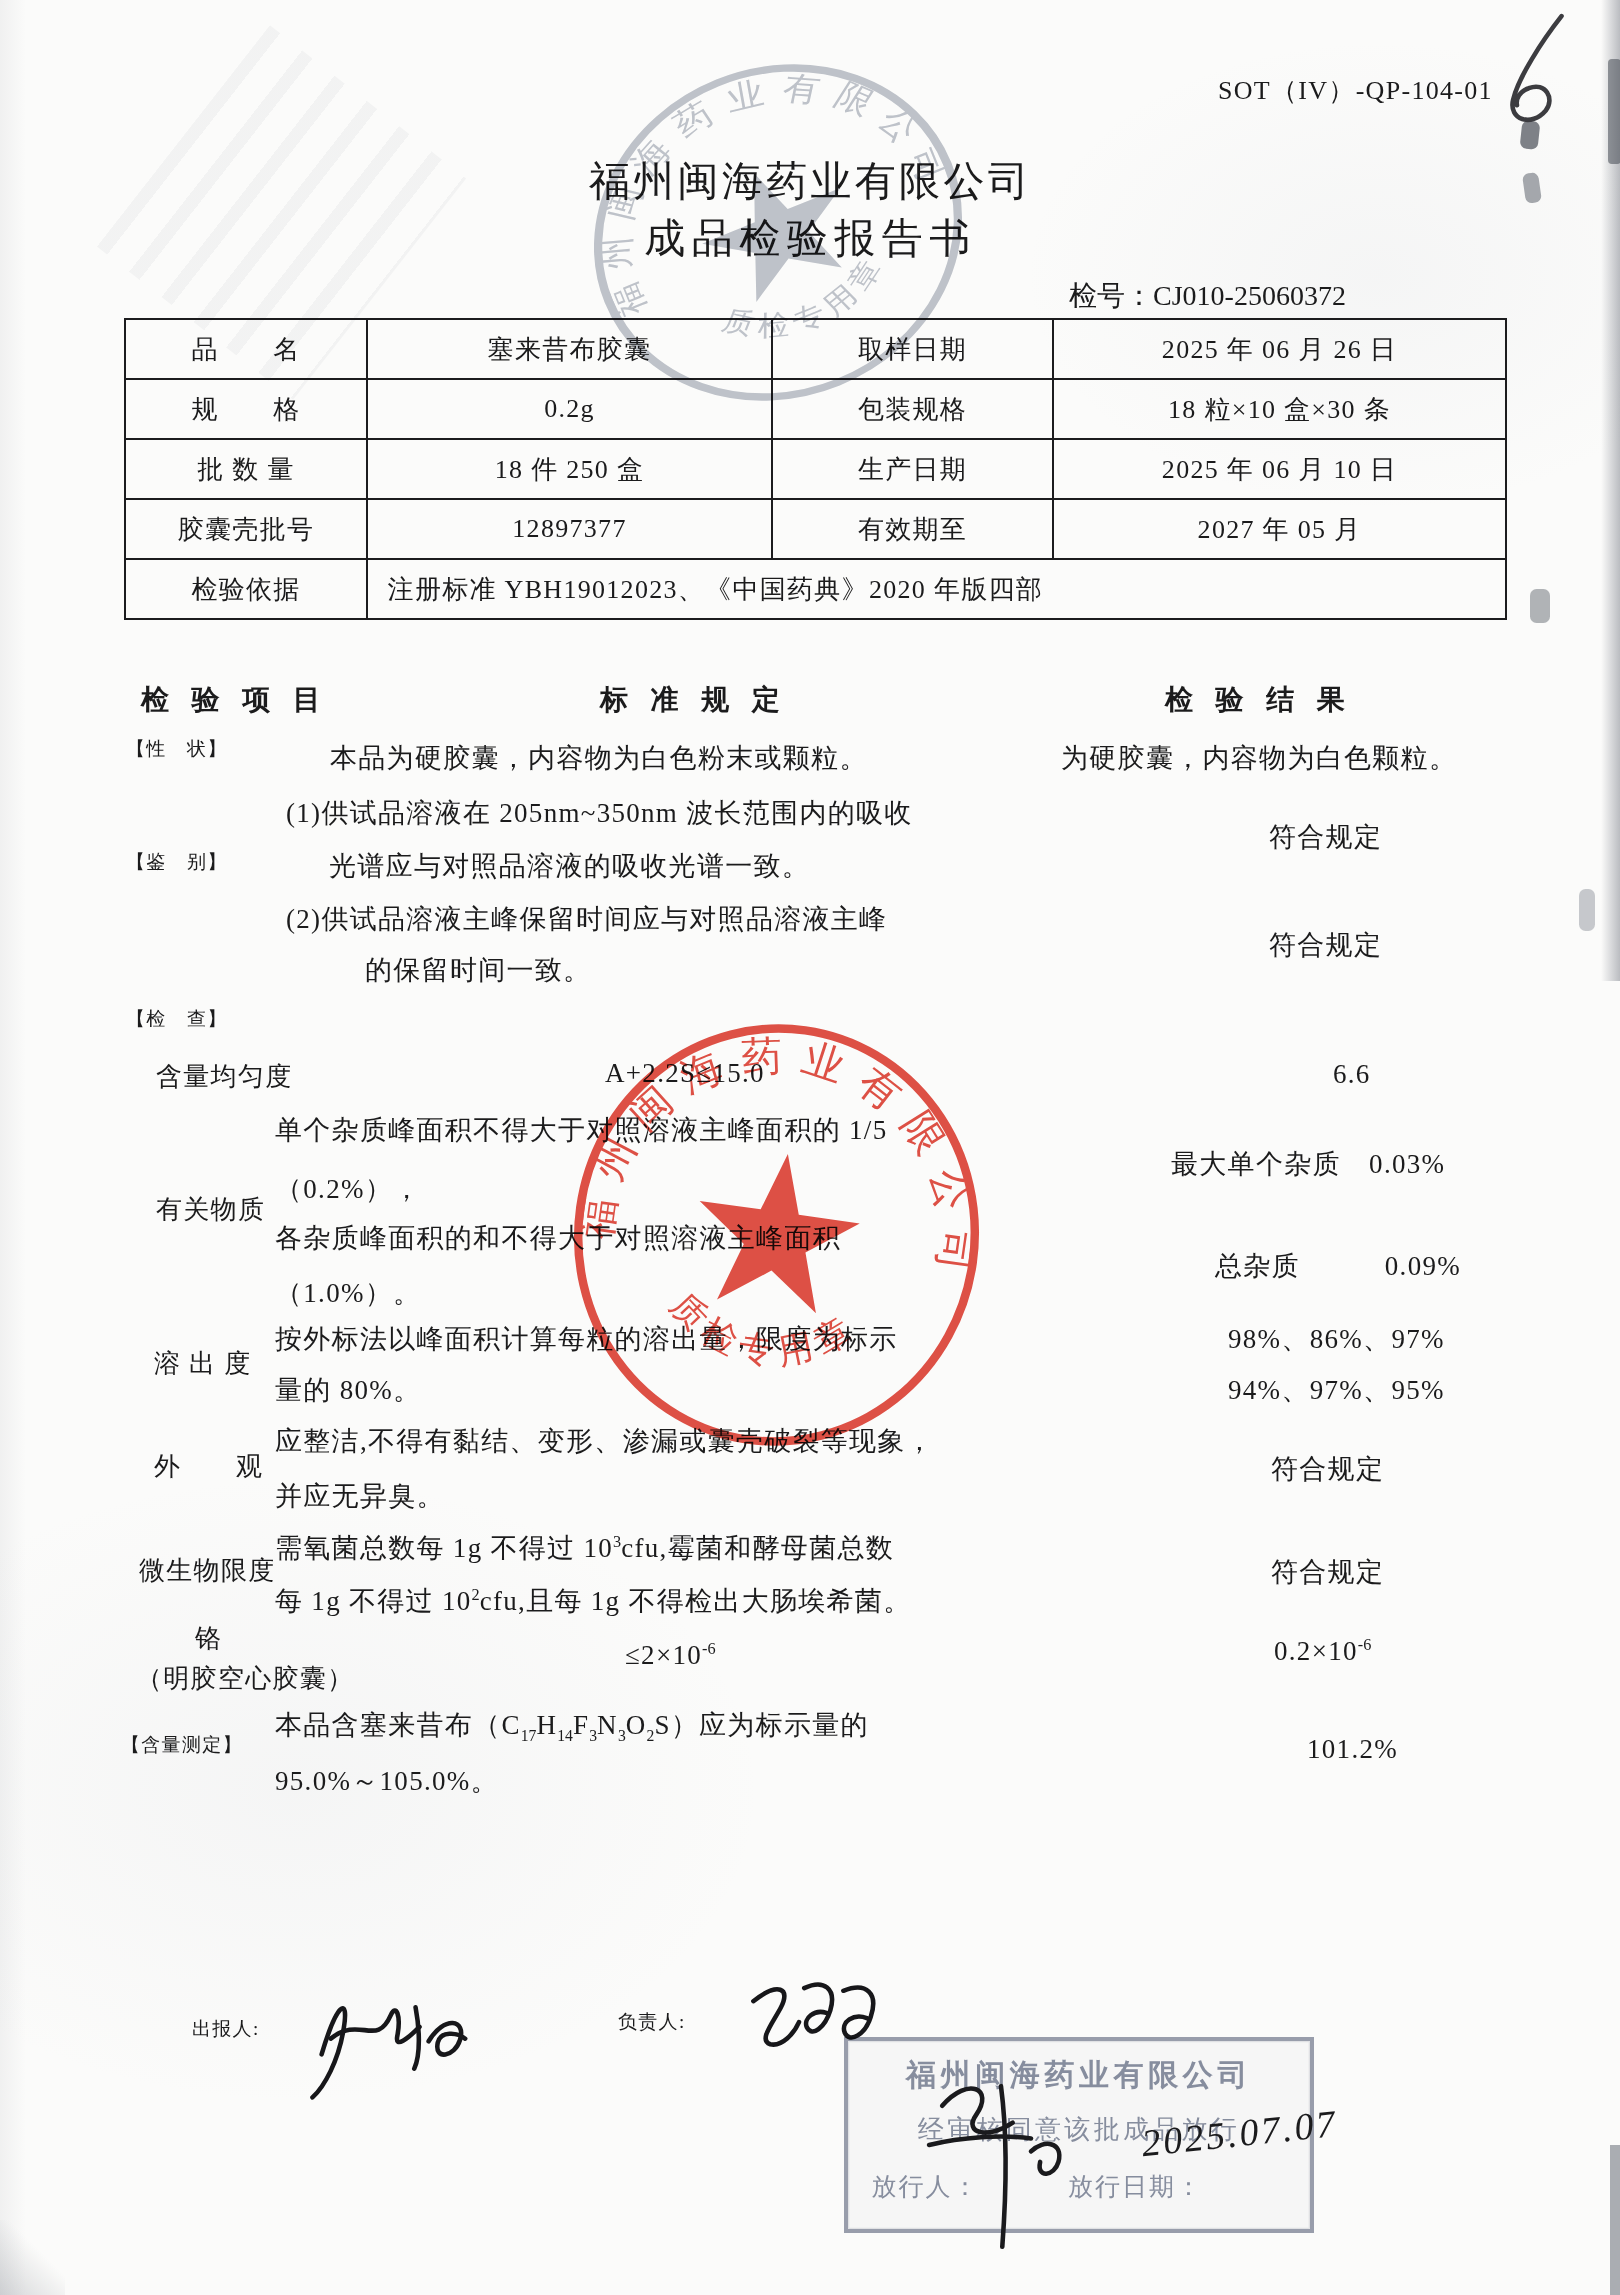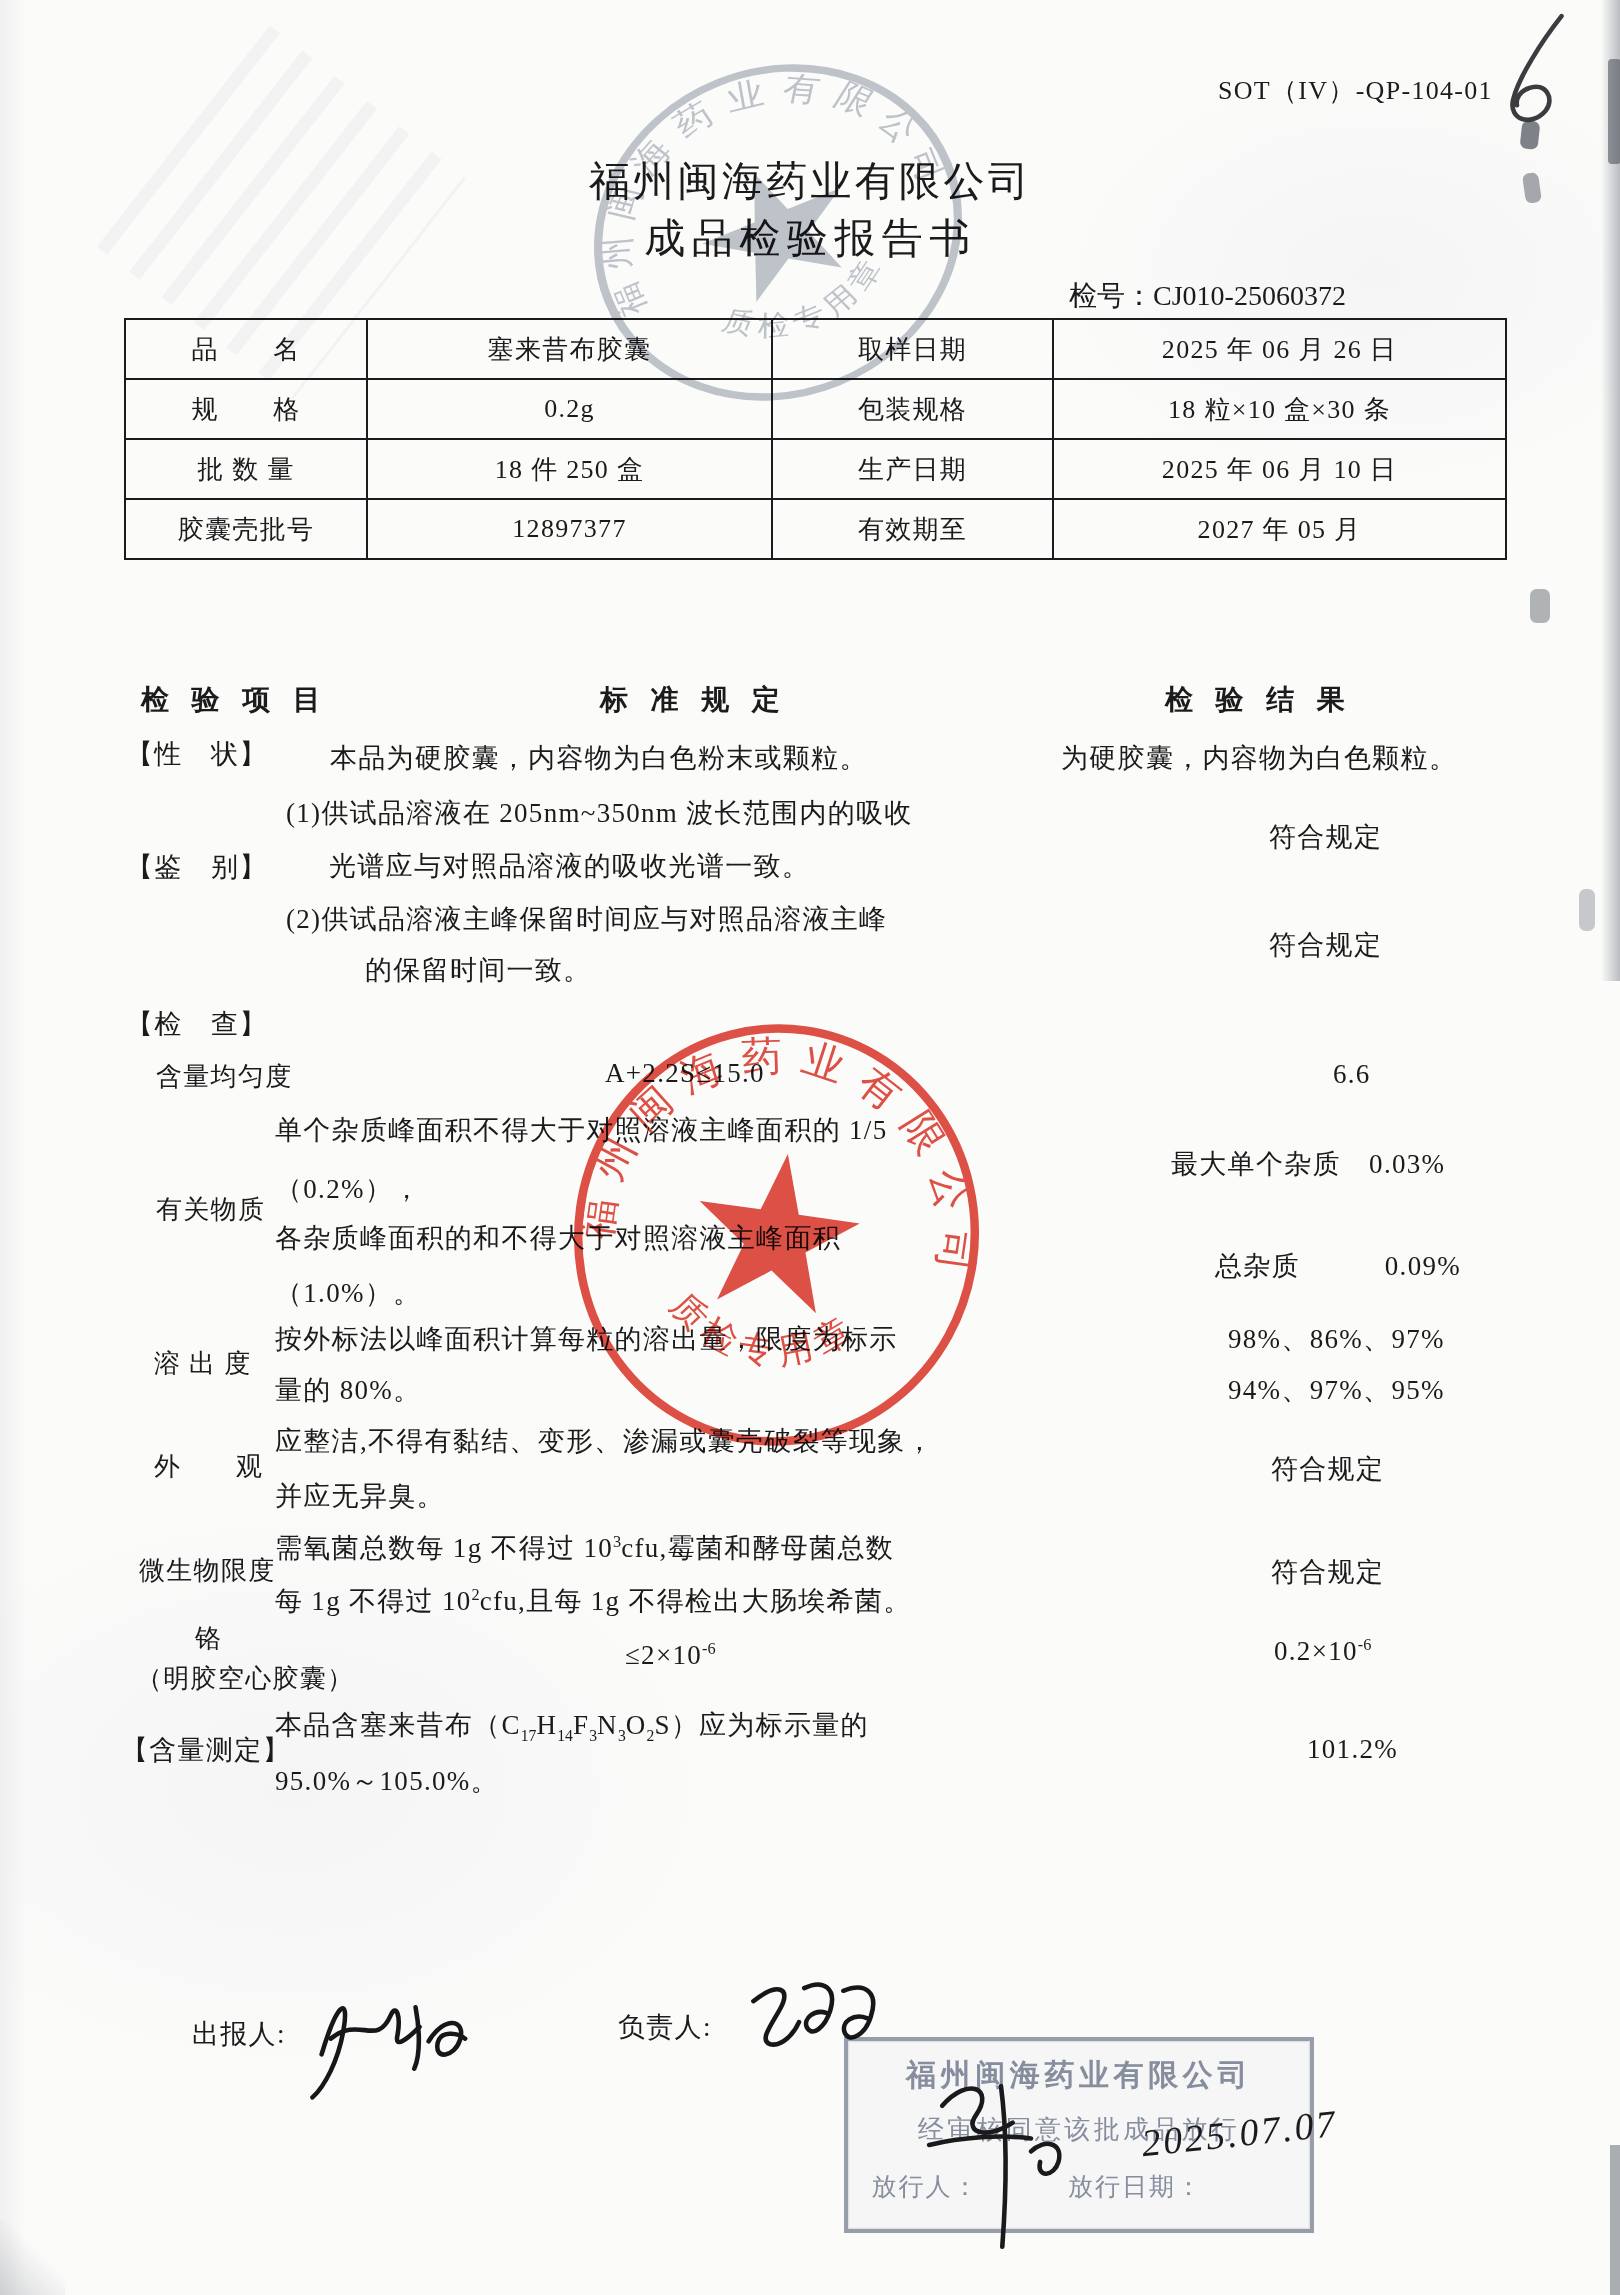--- a/index.html
+++ b/index.html
@@ -9,21 +9,21 @@
       radial-gradient(785px 523px at 18% 78%, rgba(190,194,203,0.10), rgba(0,0,0,0) 60%),
       radial-gradient(589px 392px at 85% 12%, rgba(190,194,203,0.10), rgba(0,0,0,0) 60%),
       linear-gradient(90deg, rgba(160,163,170,0.12) 0px, rgba(0,0,0,0) 26px),
       #fbfbfa;
     font-family:"Liberation Serif","DejaVu Serif",serif;
     color:#1b1b1c;
   }
   .abs{position:absolute; white-space:nowrap;}
   .t40{font-size:26px; letter-spacing:1.3px;}
   .t41{font-size:27px; letter-spacing:1.3px;text-align:right;}
-  .t42{font-size:27px; letter-spacing:1.3px;}
+  .t42{font-size:19px; letter-spacing:1.3px;}
   .t43{font-size:28px;}
   .hdr{font-size:28px; font-weight:600; letter-spacing:7.8px;}
   .sp{font-size:16.3px; position:relative; top:-9.8px; letter-spacing:0;}
   .sb{font-size:15.7px; position:relative; top:7.2px; letter-spacing:0;}
   .center-line{left:0; right:0; text-align:center;}
   
   table.info{
     position:absolute; left:124px; top:318px; width:1381px;
     border-collapse:collapse; table-layout:fixed;
   }
@@ -101,20 +101,24 @@
       <td>18 件 250 盒</td>
       <td>生产日期</td>
       <td>2025 年 06 月 10 日</td>
     </tr>
     <tr>
       <td>胶囊壳批号</td>
       <td>12897377</td>
       <td>有效期至</td>
       <td>2027 年 05 月</td>
     </tr>
+    <tr>
+      <td>检验依据</td>
+      <td class="vleft" colspan="3">注册标准 YBH19012023、《中国药典》2020 年版四部</td>
+    </tr>
   </tbody>
     </table>
 
   <div class="abs hdr" style="left:141px; top:681px;">检 验 项 目</div>
   <div class="abs hdr" style="left:600px; top:681px;">标 准 规 定</div>
   <div class="abs hdr" style="left:1165px; top:681px;">检 验 结 果</div>
 
   <div class="abs t42" style="left:126px; top:736px;">【性　状】</div>
   <div class="abs t41" style="left:330px; top:740px;">本品为硬胶囊，内容物为白色粉末或颗粒。</div>
   <div class="abs t41" style="left:1061px; top:740px;">为硬胶囊，内容物为白色颗粒。</div>

